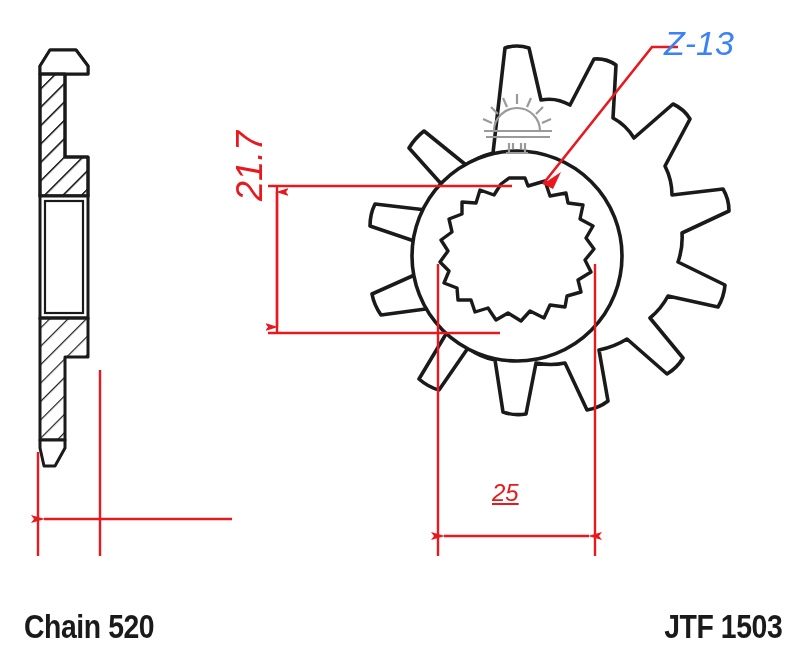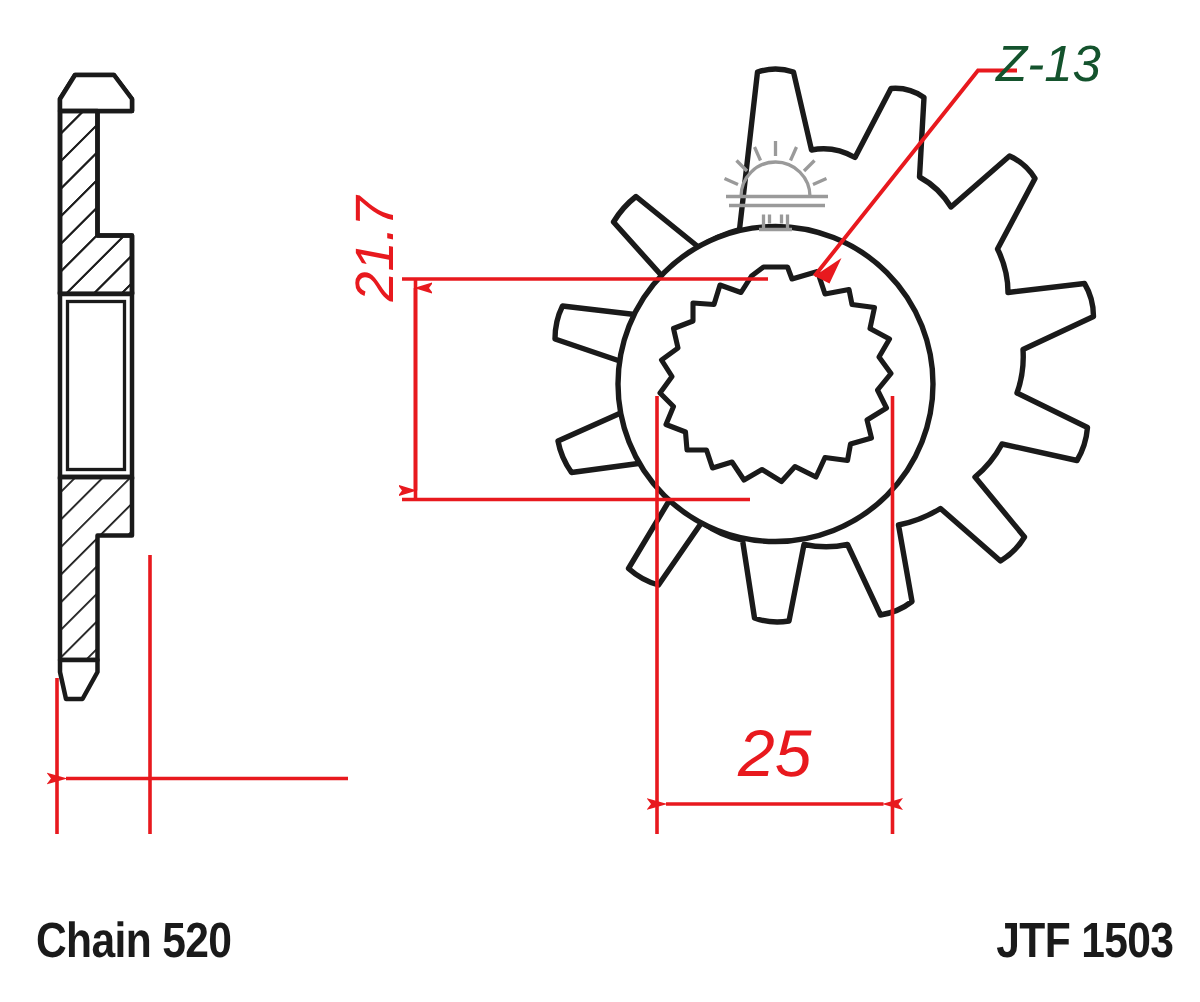--- a/index.html
+++ b/index.html
@@ -67,27 +67,28 @@
   #dim-bore {
     left: 232px;
     top: 201px;
     font-size: 36px;
     transform: rotate(-90deg);
     transform-origin: left top;
   }
   #dim-width {
     left: 492px;
     top: 481px;
-    font-size: 44px;
+    font-size: 24px;
+    text-decoration: underline;
   }
   #label-teeth {
     left: 664px;
     top: 26px;
     font-size: 34px;
-    color: #14532d;
+    color: #3b82f6;
   }
 </style>
 </head>
 <body>
 
 <div id="sheet">
 
   <svg id="drawing" viewBox="0 0 800 668" xmlns="http://www.w3.org/2000/svg">
 
     <defs>

